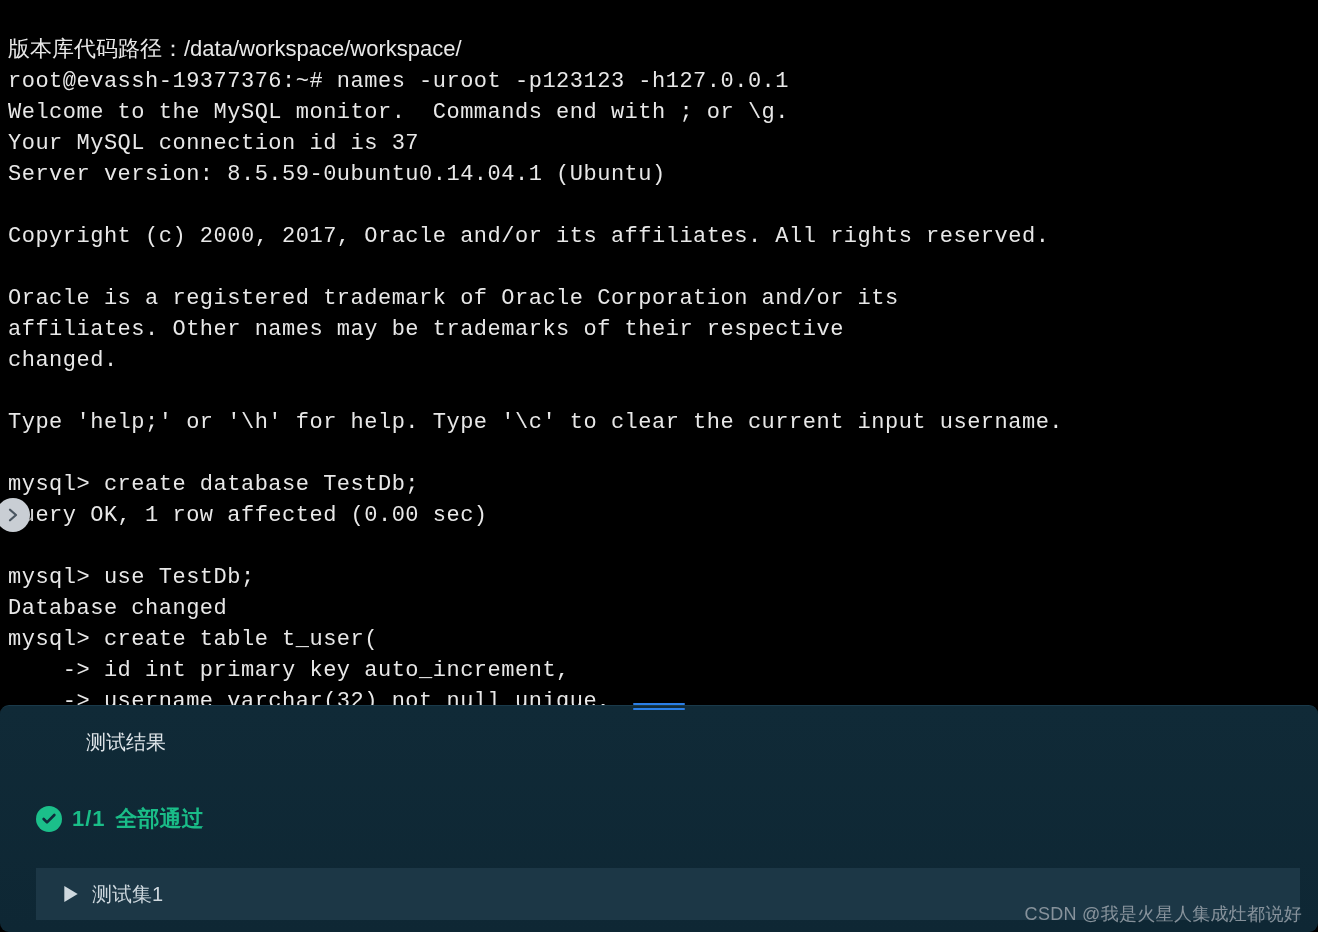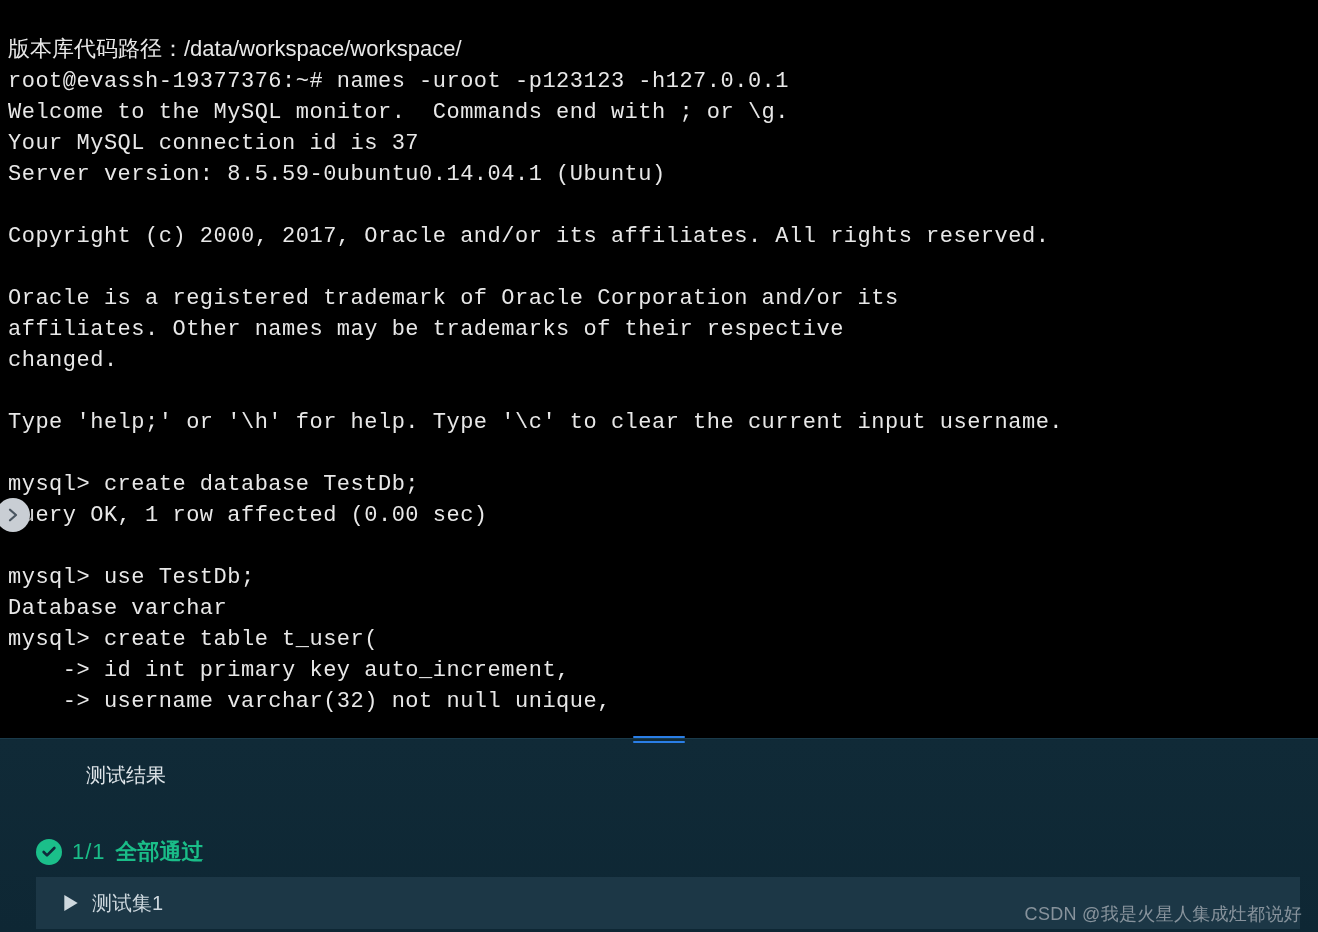--- a/index.html
+++ b/index.html
@@ -38,22 +38,23 @@
       align-items: center;
       justify-content: center;
       box-shadow: 0 2px 6px rgba(0,0,0,0.5);
     }
     .side-arrow svg { display: block; }
     .bottom-panel {
       position: absolute;
       left: 0; right: 0; bottom: 0;
       background: #0f2b3a;
       background: linear-gradient(#102a37, #0e2734);
-      height: 194px;
+      height: 227px;
       border-top: 1px solid #1a3a4a;
+      border-radius: 9px;
     }
     .resize-handle {
       position: absolute;
       top: -9px; left: 0; right: 0;
       height: 18px;
       display: flex;
       align-items: center;
       justify-content: center;
       cursor: ns-resize;
     }
@@ -90,25 +91,25 @@
       font-family: "Microsoft YaHei", sans-serif;
     }
     .check-icon {
       width: 26px; height: 26px;
       border-radius: 50%;
       background: #1bbf8a;
       display: inline-flex;
       align-items: center; justify-content: center;
       flex: 0 0 auto;
     }
-    .count { color: #1abd88; font-weight: 400; font-size: 22px; letter-spacing:1px;}
+    .count { color: #1abd88; font-weight: 700; font-size: 22px; letter-spacing:1px;}
     .pass { color: #1abd88; font-weight: 700; font-size: 22px; }
     .testset-bar {
       position: absolute;
-      left: 36px; right: 18px; bottom: 3px;
+      left: 36px; right: 18px; bottom: 12px;
       height: 52px;
       background: #1c3746;
       display: flex;
       align-items: center;
       padding-left: 28px;
       gap: 14px;
       color: #cfd9df;
       font-family: "Microsoft YaHei", sans-serif;
       font-size: 20px;
     }
@@ -139,21 +140,21 @@
 <span>Oracle is a registered trademark of Oracle Corporation and/or its</span>
 <span>affiliates. Other names may be trademarks of their respective</span>
 <span>changed.</span>
 <span></span>
 <span>Type 'help;' or '\h' for help. Type '\c' to clear the current input username.</span>
 <span></span>
 <span>mysql&gt; create database TestDb;</span>
 <span>Query OK, 1 row affected (0.00 sec)</span>
 <span></span>
 <span>mysql&gt; use TestDb;</span>
-<span>Database varchar</span>
+<span>Database changed</span>
 <span>mysql&gt; create table t_user(</span>
 <span>    -&gt; id int primary key auto_increment,</span>
 <span>    -&gt; username varchar(32) not null unique,</span>
 </div>
 
 <div class="side-arrow">
   <span>
     <svg width="18" height="18" viewBox="0 0 24 24">
         <path d="M8 5l8 7-8 7" fill="none" stroke="#4a5560" stroke-width="3" stroke-linecap="round" stroke-linejoin="round"></path>
       </svg>

